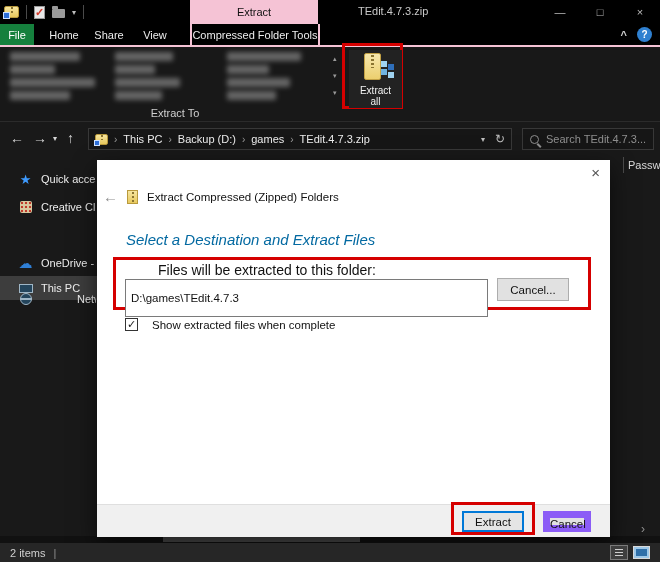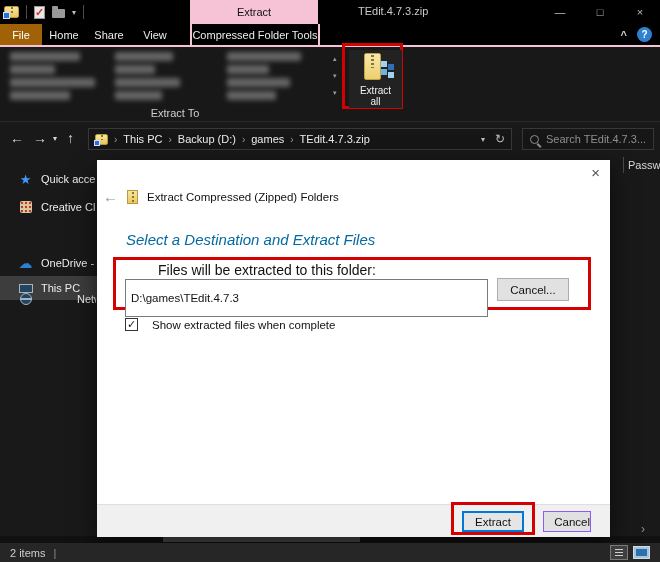--- a/index.html
+++ b/index.html
@@ -31,21 +31,21 @@
   .win-title { left:358px; top:5px; color:#c9c9c9; font-size:11px; }
   .win-controls { right:0; top:0; height:24px; display:flex; }
   .win-btn { width:40px; height:24px; display:flex; align-items:center; justify-content:center;
              color:#bdbdbd; font-size:11px; }
 
   
   .tabrow { left:0; top:24px; width:660px; height:23px; background:#000;
             border-bottom:2px solid #f5c3d5; }
   .rtab { position:absolute; top:0; height:21px; display:flex; align-items:center;
           justify-content:center; color:#ececec; font-size:11px; }
-  .rtab.file { left:0; width:42px; background:#a16207; color:#fff; }
+  .rtab.file { left:0; width:34px; background:#15803d; color:#fff; }
   .rtab.cft  { left:190px; width:130px; border-left:2px solid #f5c3d5; border-right:2px solid #f5c3d5; }
   .tab-right { position:absolute; right:8px; top:0; height:21px; display:flex; align-items:center; gap:10px; }
   .collapse-glyph { color:#cfcfcf; font-size:11px; font-weight:bold; }
   .help-circle { width:15px; height:15px; border-radius:50%; background:#2f80d0; color:#fff;
           display:flex; align-items:center; justify-content:center; font-size:10px; font-weight:bold; }
 
   
   .ribbon { left:0; top:49px; width:660px; height:73px; background:#181818;
             border-bottom:1px solid #2b2b2b; }
   .blur-block { position:absolute; top:3px; filter:blur(2.5px); opacity:.9; }
@@ -147,21 +147,21 @@
   .chk-box { width:13px; height:13px; border:1px solid #333; background:#fff; display:flex;
            align-items:center; justify-content:center; color:#1a1a1a; font-size:11px; }
   .chk-label { font-size:11.5px;margin-left:8px; }
   .dlg-footer { position:absolute; left:0; top:344px; width:513px; height:33px; background:#f0f0f0;
            border-top:1px solid #dfdfdf; }
   .dlg-redbox2 { position:absolute; left:354px; top:-3px; width:84px; height:33px; }
   .extract-btn { position:absolute; left:8px; top:6px; width:62px; height:21px;
            background:#e5e5e5; border:2px solid #0078d7; font-size:11.5px; color:#111;
            font-family:"Liberation Sans", sans-serif; }
   .cancel-btn { position:absolute; left:446px; top:6px; width:48px; height:21px;
-           background:#e1e1e1; border:1px solid #8b5cf6; font-size:11.5px; color:#111;
+           background:#e1e1e1; border:7px solid #8b5cf6; font-size:11.5px; color:#111;
            font-family:"Liberation Sans", sans-serif;text-align:right; }
 </style>
 </head>
 <body>
 
 <div id="frame">
 
   <div class="abs titlebar">
     <div class="abs qat">
       <span class="zipfile">

